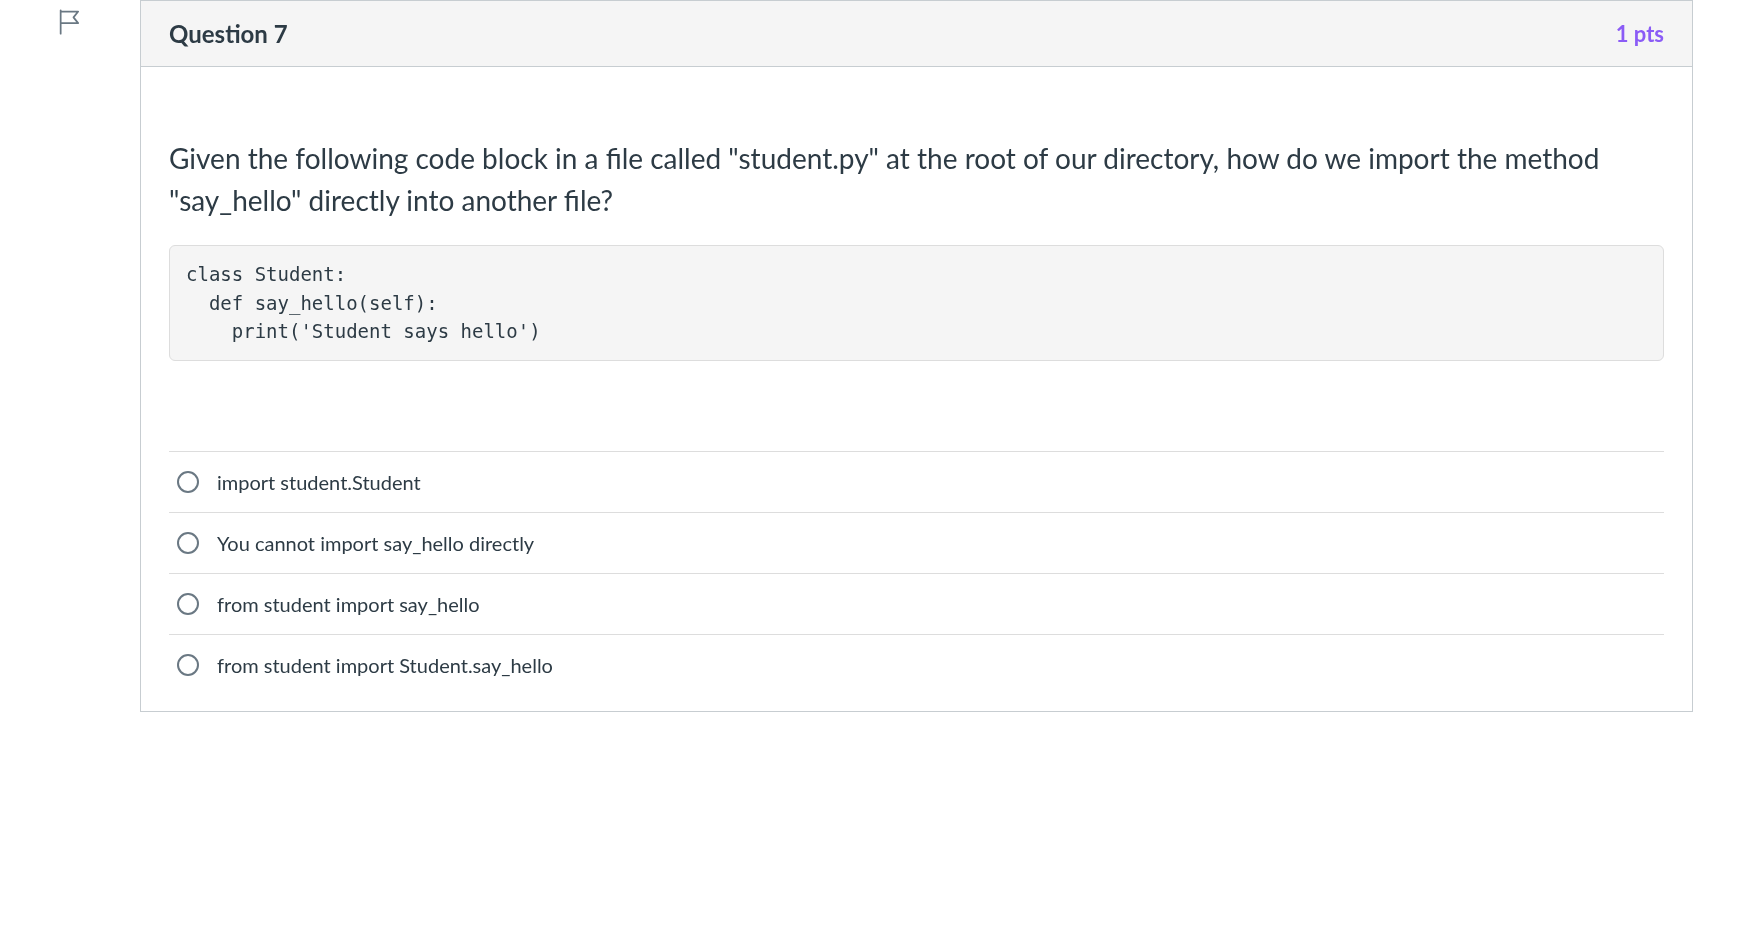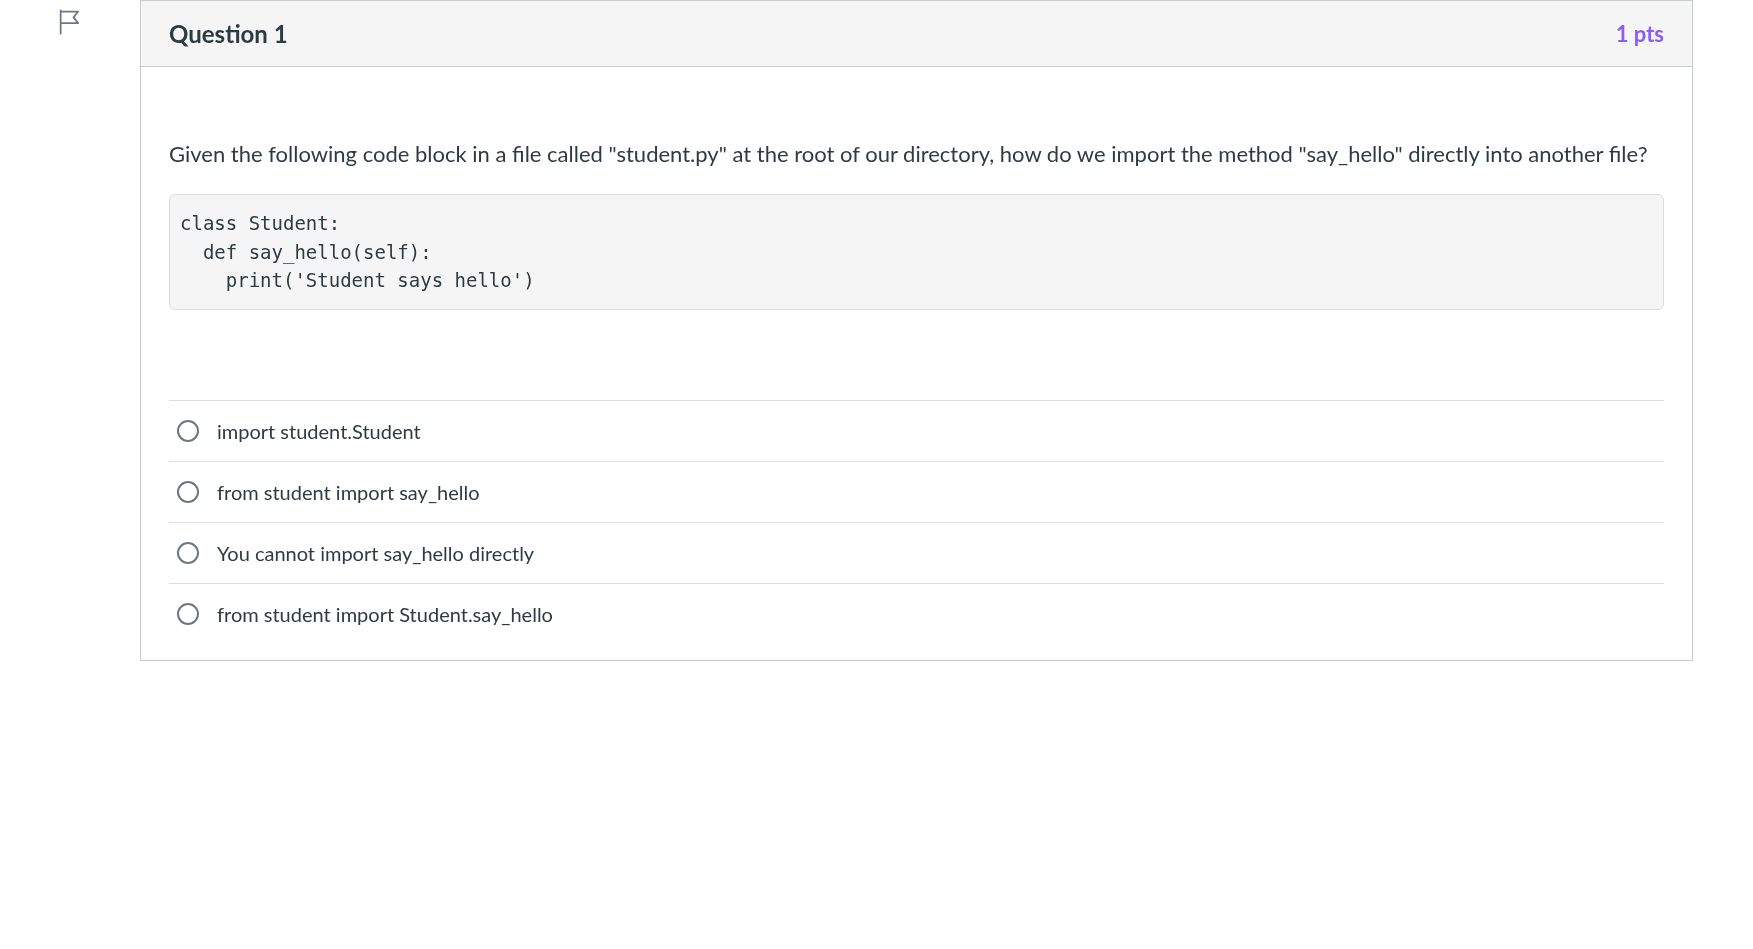--- a/index.html
+++ b/index.html
@@ -52,31 +52,31 @@
     }
     .question-points {
       font-size: 22px;
       font-weight: 700;
       color: #8b5cf6;
     }
     .question-body {
       padding: 28px 28px 12px 28px;
     }
     .question-prompt {
-      font-size: 22px;
+      font-size: 28px;
       line-height: 1.5;
       color: #2d3b45;
       margin-top: 42px;
       margin-bottom: 24px;
     }
     .code-block {
       background: #f5f5f5;
       border: 1px solid #ddd;
       border-radius: 6px;
-      padding: 14px 10px;
+      padding: 14px 16px;
       font-family: "Menlo", "Monaco", "Consolas", monospace;
       font-size: 19px;
       line-height: 1.5;
       color: #2d3b45;
       white-space: pre;
       margin-bottom: 90px;
     }
     .answers {
       margin-top: 20px;
     }
@@ -111,43 +111,43 @@
 
 <div class="page-wrap">
   <div class="flag-col">
     <svg class="flag-icon" viewBox="0 0 24 24">
       <path d="M4 2 L4 22 M4 3 L19 3 L15 8 L19 13 L4 13" stroke-linejoin="round" stroke-linecap="round"></path>
     </svg>
   </div>
 
   <div class="question-card">
     <div class="question-header">
-      <div class="question-title">Question 1</div>
+      <div class="question-title">Question 7</div>
       <div class="question-points">1 pts</div>
     </div>
 
     <div class="question-body">
       <p class="question-prompt">Given the following code block in a file called "student.py" at the root of our directory, how do we import the method "say_hello" directly into another file?</p>
 
       <pre class="code-block">class Student:
   def say_hello(self):
     print('Student says hello')</pre>
 
       <div class="answers">
         <label class="answer-row">
           <span class="radio-outer"></span>
           <span class="answer-label">import student.Student</span>
         </label>
         <label class="answer-row">
           <span class="radio-outer"></span>
-          <span class="answer-label">from student import say_hello</span>
+          <span class="answer-label">You cannot import say_hello directly</span>
         </label>
         <label class="answer-row">
           <span class="radio-outer"></span>
-          <span class="answer-label">You cannot import say_hello directly</span>
+          <span class="answer-label">from student import say_hello</span>
         </label>
         <label class="answer-row">
           <span class="radio-outer"></span>
           <span class="answer-label">from student import Student.say_hello</span>
         </label>
       </div>
     </div>
   </div>
 </div>
 

